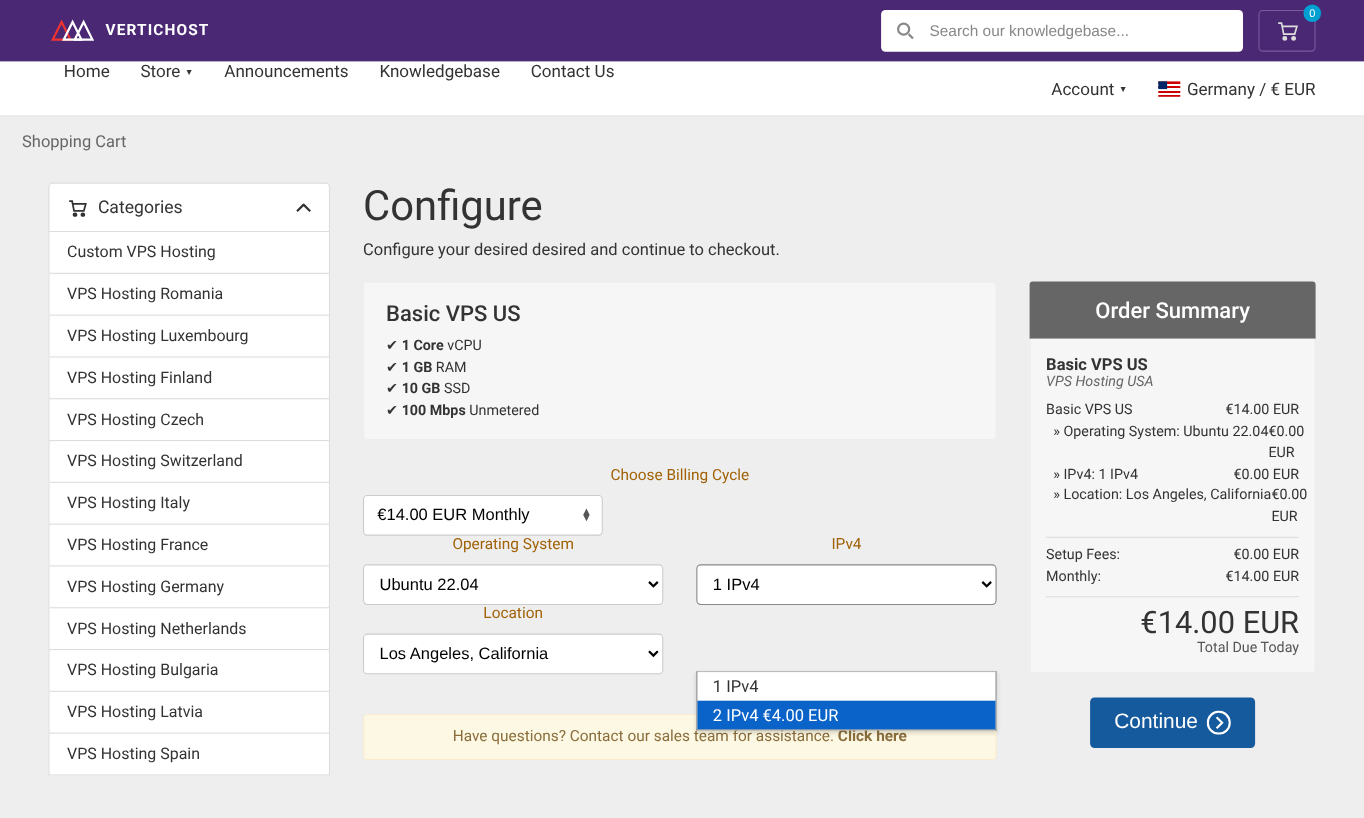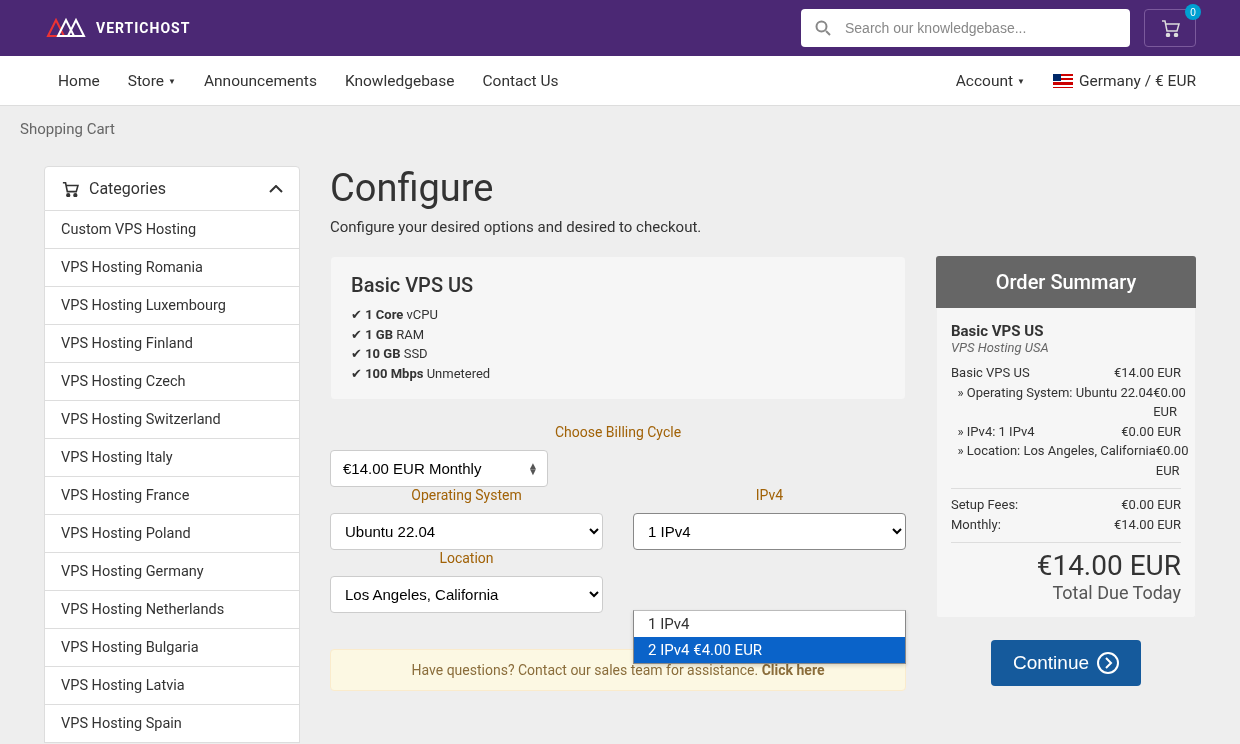--- a/index.html
+++ b/index.html
@@ -9,21 +9,21 @@
 .logo { display: flex; align-items: center; color: #fff; font-weight: 700; letter-spacing: 1px; font-size: 14px; }
 .logo-icon { width: 48px; height: 28px; margin-right: 4px; position: relative; }
 .search-wrap { margin-left: auto; display: flex; align-items: center; gap: 14px; width: 395px; }
 .search-box { flex: 1; position: relative; }
 .search-box input { width: 100%; height: 38px; border: none; border-radius: 4px; padding: 0 12px 0 44px; font-size: 14px; color: #555; }
 .search-box input::placeholder { color: #888; }
 .search-box .s-ico { position: absolute; left: 14px; top: 50%; transform: translateY(-50%); color: #888; }
 .cart-btn { width: 52px; height: 38px; border: 1px solid #7b5a9c; border-radius: 4px; display: flex; align-items: center; justify-content: center; color: #fff; position: relative; background: transparent; cursor: pointer; }
 .cart-badge { position: absolute; top: -6px; right: -6px; background: #00a0d2; color: #fff; border-radius: 50%; font-size: 10px; width: 16px; height: 16px; display: flex; align-items: center; justify-content: center; }
 
-.navbar { background: #fff; height: 50px; display: flex; align-items: center; padding: 0 44px; border-bottom: 1px solid #ddd; }
+.navbar { background: #fff; height: 50px; display: flex; padding: 0 44px; border-bottom: 1px solid #ddd; }
 .nav-left { display: flex; gap: 0; }
 .nav-item { padding: 0 14px; color: #333; cursor: pointer; font-size: 15.5px; }
 .nav-item .caret { font-size: 8px; margin-left: 4px; vertical-align: middle; }
 .nav-right { margin-left: auto; display: flex; align-items: center; gap: 14px; font-size: 15.5px; }
 
 .breadcrumb-bar { padding: 14px 20px; }
 .breadcrumb-bar span { color: #666; font-size: 15px; }
 
 .container { display: flex; padding: 14px 44px; gap: 30px; align-items: flex-start; }
 
@@ -67,21 +67,21 @@
 .dropdown-open .option { padding: 4px 14px; font-size: 15px; cursor: pointer; }
 .dropdown-open .option.sel { background: #0a63c9; color: #fff; }
 
 .summary-head { background: #666; color: #fff; text-align: center; padding: 14px 0; font-size: 20px; font-weight: 500; border-radius: 3px 3px 0 0; }
 .summary-body { background: #f6f6f6; border: 1px solid #eee; border-top: none; padding: 14px; border-radius: 0 0 3px 3px; }
 .sum-title { font-weight: 700; font-size: 15px; }
 .sum-sub { color: #666; font-style: italic; font-size: 13px; margin-bottom: 8px; }
 .sum-row { display: flex; justify-content: space-between; font-size: 13px; color: #333; line-height: 1.5; }
 .sum-sep { border-top: 1px solid #ddd; margin: 8px 0 6px; }
 .sum-total { text-align: right; font-size: 28px; font-weight: 400; color: #333; margin-top: 4px; }
-.sum-due { text-align: right; color: #555; font-size: 18px; }
+.sum-due { text-align: right; color: #555; font-size: 13px; }
 
 .continue-btn { margin: 22px auto 0; display: flex; align-items: center; gap: 8px; background: #155a9c; color: #fff; border: none; padding: 12px 22px; font-size: 19px; border-radius: 4px; cursor: pointer; }
 .continue-btn .arrow { display: inline-flex; align-items: center; justify-content: center; }
 
 .help-bar { background: #fcf8e3; border: 1px solid #faebcc; border-radius: 4px; padding: 12px; text-align: center; color: #8a6d3b; margin-top: 36px; font-size: 14px; }
 .help-bar b { color: #8a6d3b; cursor: pointer; font-weight: 700; }
 
 svg { display: block; }
 </style>
 </head>
@@ -163,32 +163,31 @@
     </div>
     <ul class="cat-list" id="cat-list">
         <li>Custom VPS Hosting</li>
         <li>VPS Hosting Romania</li>
         <li>VPS Hosting Luxembourg</li>
         <li>VPS Hosting Finland</li>
         <li>VPS Hosting Czech</li>
         <li>VPS Hosting Switzerland</li>
         <li>VPS Hosting Italy</li>
         <li>VPS Hosting France</li>
-        <li>VPS Hosting Poland</li>
         <li>VPS Hosting Germany</li>
         <li>VPS Hosting Netherlands</li>
         <li>VPS Hosting Bulgaria</li>
         <li>VPS Hosting Latvia</li>
         <li>VPS Hosting Spain</li>
       </ul>
   </aside>
 
   <main class="main">
     <h1 class="page-title">Configure</h1>
-    <p class="page-sub">Configure your desired options and desired to checkout.</p>
+    <p class="page-sub">Configure your desired desired and continue to checkout.</p>
 
     <div class="main-cols">
       <div class="config-col">
         <div class="product-box">
           <h3>Basic VPS US</h3>
           <div id="specs">
               <div class="spec">✔ <b>1 Core</b> vCPU</div>
               <div class="spec">✔ <b>1 GB</b> RAM</div>
               <div class="spec">✔ <b>10 GB</b> SSD</div>
               <div class="spec">✔ <b>100 Mbps</b> Unmetered</div>

